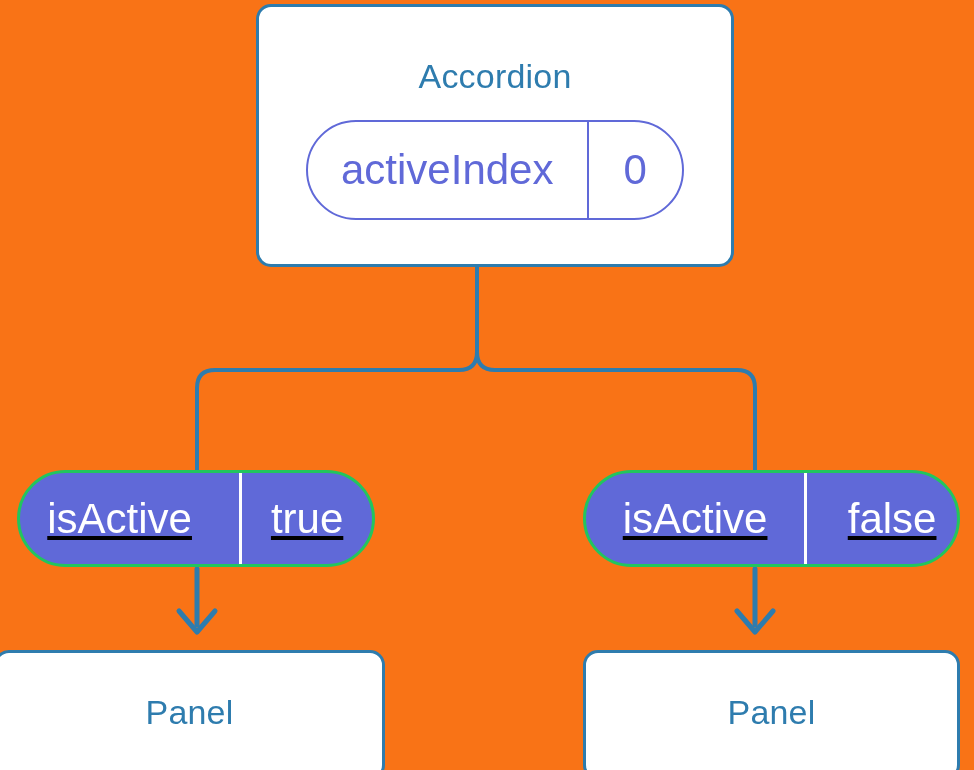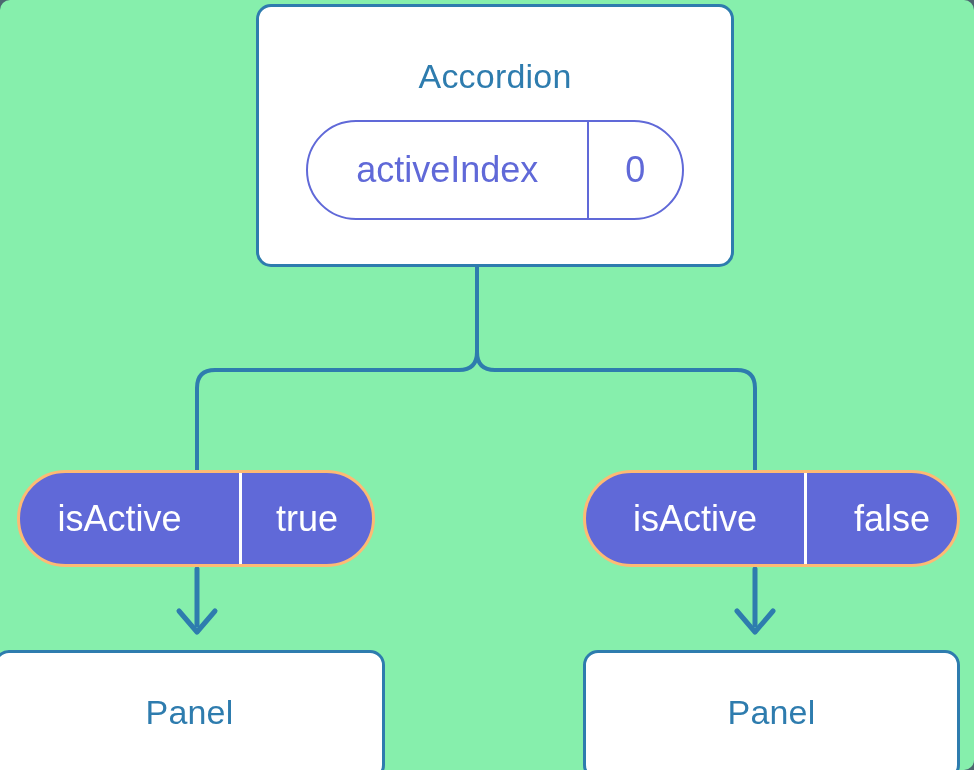--- a/index.html
+++ b/index.html
@@ -10,22 +10,21 @@
     width: 974px;
     height: 770px;
     background: #4c6670;
     font-family: "Liberation Sans", sans-serif;
     overflow: hidden;
   }
   #stage {
     position: relative;
     width: 974px;
     height: 770px;
-    background: #86efac;
-    border-radius: 10px;
+    background: #f97316;
   }
 
   
   #edges {
     position: absolute;
     left: 0;
     top: 0;
     width: 974px;
     height: 770px;
     z-index: 1;
@@ -68,21 +67,21 @@
     align-items: stretch;
     box-sizing: border-box;
     border-radius: 999px;
     overflow: hidden;
   }
   .pill .pill-key,
   .pill .pill-val {
     display: flex;
     align-items: center;
     justify-content: center;
-    font-size: 36px;
+    font-size: 42px;
     font-weight: 400;
     box-sizing: border-box;
     white-space: nowrap;
   }
 
   
   .pill.outline {
     background: #ffffff;
     border: 2px solid #6069d8;
   }
@@ -90,21 +89,22 @@
   .pill.outline .pill-val {
     color: #6069d8;
   }
   .pill.outline .pill-val {
     border-left: 2px solid #6069d8;
   }
 
   
   .pill.solid {
     background: #6069d8;
-    border: 3px solid #fdba74;
+    border: 3px solid #22c55e;
+    text-decoration: underline;
   }
   .pill.solid .pill-key,
   .pill.solid .pill-val {
     color: #ffffff;
   }
   .pill.solid .pill-val {
     border-left: 3px solid #ffffff;
   }
 
   #state-pill {

